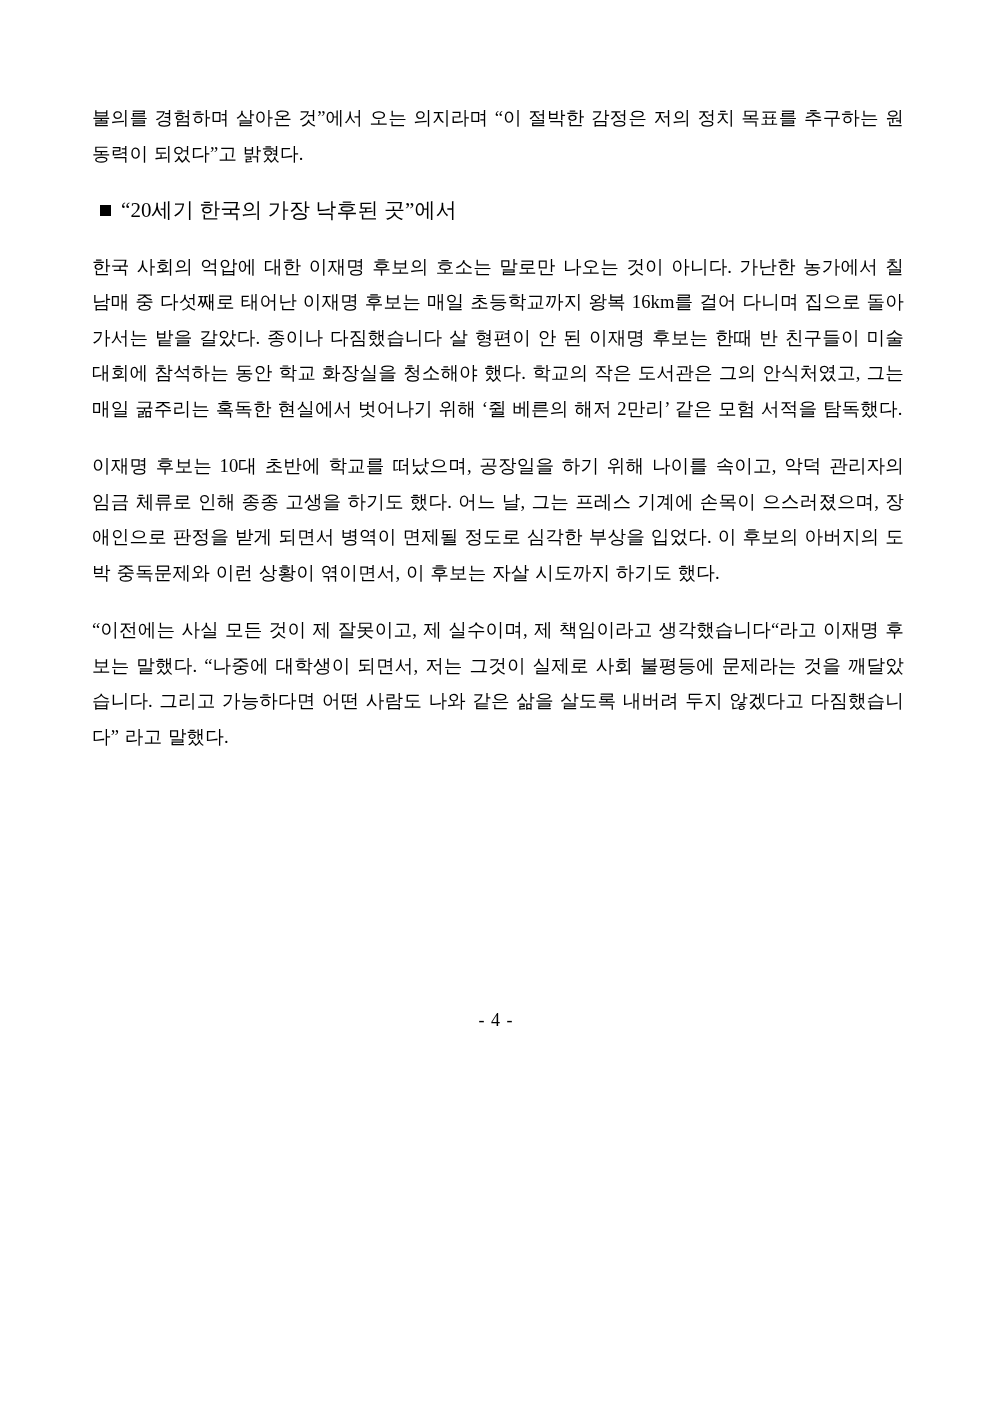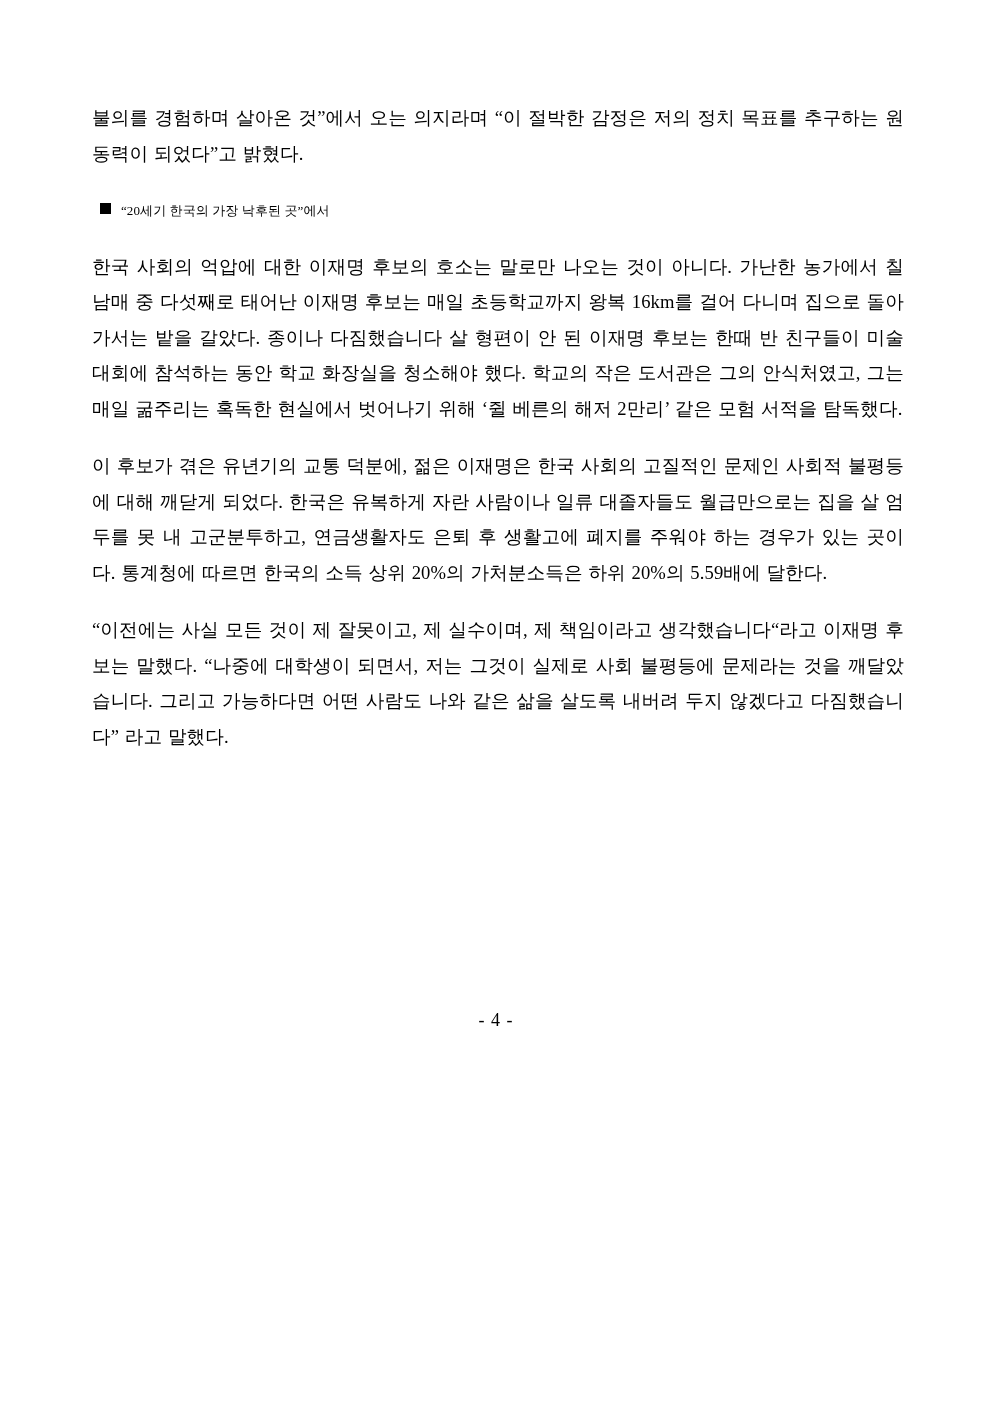--- a/index.html
+++ b/index.html
@@ -32,21 +32,21 @@
     text-align: justify;
     text-justify: inter-character;
     letter-spacing: 0.1px;
     word-spacing: 1px;
   }
   p.para:last-child {
     margin-bottom: 0;
   }
   .heading {
     margin: 6px 0 20px 0;
-    font-size: 13px;
+    font-size: 21px;
     line-height: 35.5px;
     padding-left: 8px;
     letter-spacing: 0.1px;
   }
   .heading .bullet-square {
     display: inline-block;
     width: 11px;
     height: 11px;
     background: #000;
     margin-right: 10px;
@@ -73,21 +73,21 @@
 
     <p class="para">불의를 경험하며 살아온 것”에서 오는 의지라며 “이 절박한 감정은 저의 정치 목표를 추구하는 원동력이 되었다”고 밝혔다.</p>
 
 
     <div class="heading">
       <span class="bullet-square"></span><span class="heading-text">“20세기 한국의 가장 낙후된 곳”에서</span>
     </div>
 
     <p class="para">한국 사회의 억압에 대한 이재명 후보의 호소는 말로만 나오는 것이 아니다. 가난한 농가에서 칠 남매 중 다섯째로 태어난 이재명 후보는 매일 초등학교까지 왕복 16km를 걸어 다니며 집으로 돌아가서는 밭을 갈았다. 종이나 다짐했습니다 살 형편이 안 된 이재명 후보는 한때 반 친구들이 미술 대회에 참석하는 동안 학교 화장실을 청소해야 했다. 학교의 작은 도서관은 그의 안식처였고, 그는 매일 굶주리는 혹독한 현실에서 벗어나기 위해 ‘쥘 베른의 해저 2만리’ 같은 모험 서적을 탐독했다.</p>
 
+    <p class="para">이재명 후보는 10대 초반에 학교를 떠났으며, 공장일을 하기 위해 나이를 속이고, 악덕 관리자의 임금 체류로 인해 종종 고생을 하기도 했다. 어느 날, 그는 프레스 기계에 손목이 으스러졌으며, 장애인으로 판정을 받게 되면서 병역이 면제될 정도로 심각한 부상을 입었다. 이 후보의 아버지의 도박 중독문제와 이런 상황이 엮이면서, 이 후보는 자살 시도까지 하기도 했다.</p>
 
-    <p class="para">이 후보가 겪은 유년기의 교통 덕분에, 젊은 이재명은 한국 사회의 고질적인 문제인 사회적 불평등에 대해 깨닫게 되었다. 한국은 유복하게 자란 사람이나 일류 대졸자들도 월급만으로는 집을 살 엄두를 못 내 고군분투하고, 연금생활자도 은퇴 후 생활고에 폐지를 주워야 하는 경우가 있는 곳이다. 통계청에 따르면 한국의 소득 상위 20%의 가처분소득은 하위 20%의 5.59배에 달한다.</p>
 
     <p class="para">“이전에는 사실 모든 것이 제 잘못이고, 제 실수이며, 제 책임이라고 생각했습니다“라고 이재명 후보는 말했다. “나중에 대학생이 되면서, 저는 그것이 실제로 사회 불평등에 문제라는 것을 깨달았습니다. 그리고 가능하다면 어떤 사람도 나와 같은 삶을 살도록 내버려 두지 않겠다고 다짐했습니다” 라고 말했다.</p>
 
   </div>
 
   <div class="page-number">- 4 -</div>
 </div>
 
 </body></html>

